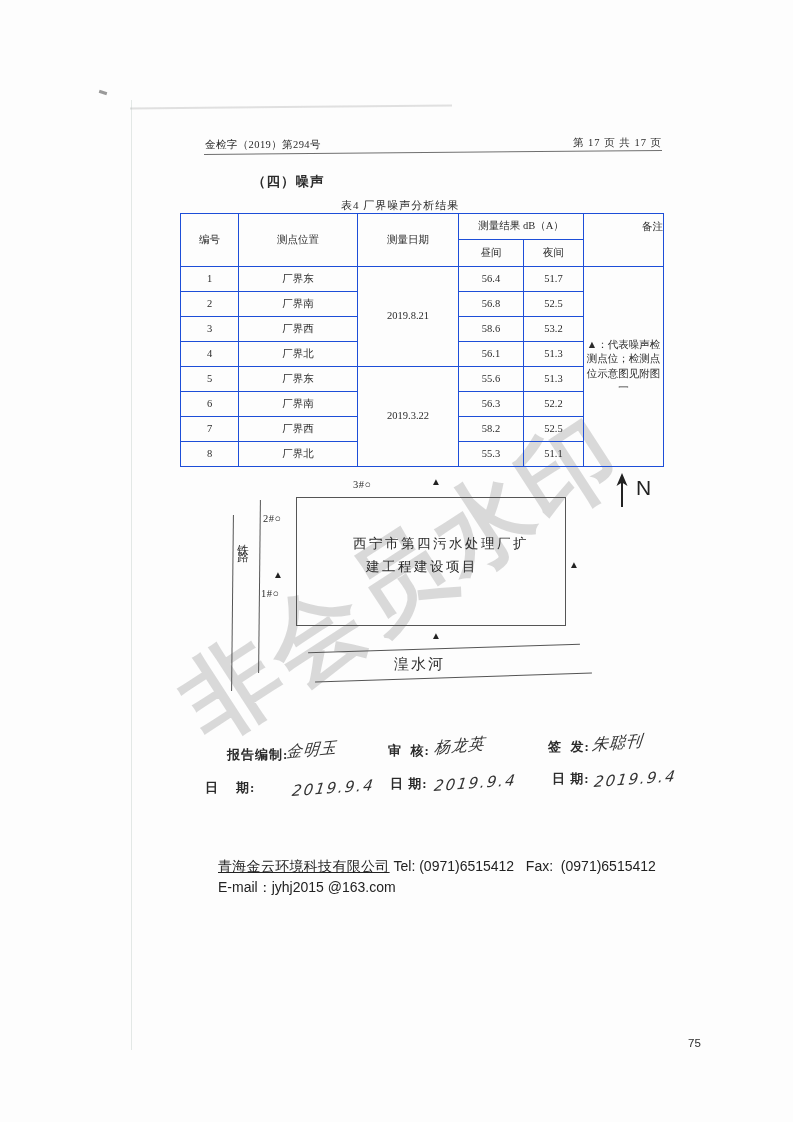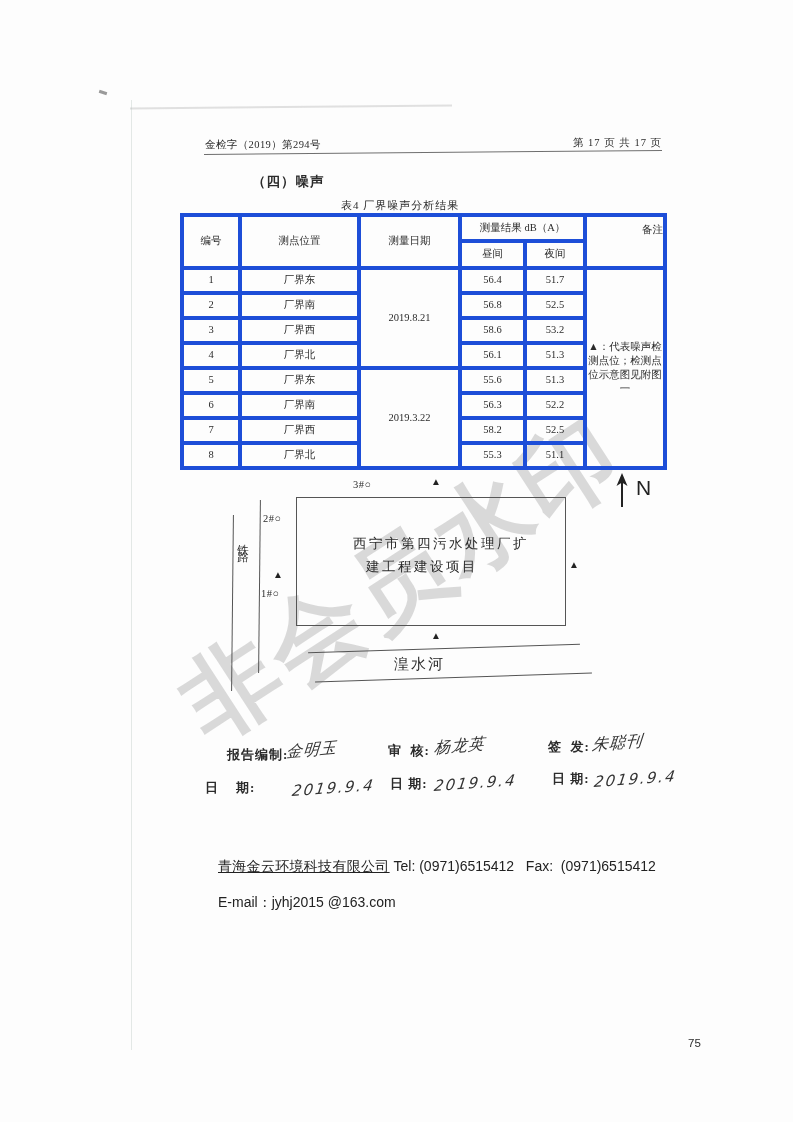--- a/index.html
+++ b/index.html
@@ -15,21 +15,21 @@
   .artifact{position:absolute;background:#c9c9c9;}
   
   .doc-no{left:205px;top:138px;font-size:10.5px;letter-spacing:.4px;}
   .page-info{left:500px;top:136px;width:162px;text-align:right;font-size:10.5px;letter-spacing:1px;}
   .header-rule{left:204px;top:152px;width:458px;height:1px;background:#6f6f6f;transform:rotate(-0.5deg);}
   .section-title{left:204px;top:173px;font-size:13.5px;font-weight:bold;letter-spacing:1px;margin-left:48px;}
   .table-caption{left:300px;top:198px;width:200px;text-align:center;font-size:11px;letter-spacing:1px;}
   
   table.noise{position:absolute;left:180px;top:213px;width:483px;border-collapse:collapse;
     table-layout:fixed;font-size:10.5px;}
-  table.noise td{border:4px solid #1d4ed8;text-align:center;vertical-align:middle;
+  table.noise td{border:1px solid #1d4ed8;text-align:center;vertical-align:middle;
     padding:0;line-height:1.35;}
   table.noise{border:1.5px solid #454545;}
   tr.hrow1{height:26px;} tr.hrow2{height:27px;} tr.brow{height:25px;}
   td.remark-cell{font-size:10.5px;text-align:left;padding:2px 3px;line-height:1.75;vertical-align:middle;}
   td.remark-cell .rline{display:block;}
   td.remark-cell .rline.last{text-align:center;}
   
   .diagram{left:175px;top:473px;width:520px;height:242px;}
   .diagram .abs{position:absolute;}
   .dline{background:#555;}
@@ -43,21 +43,21 @@
   .north-label{font-size:21px;font-family:"Liberation Sans", sans-serif;color:#222;}
   .diagram-caption{left:287px;top:690px;font-size:12.5px;font-weight:bold;letter-spacing:.8px;}
   
   .sig-label{font-size:13px;font-weight:bold;white-space:pre;letter-spacing:1px;}
   .hand{font-family:"DejaVu Sans", sans-serif;font-style:italic;color:#333;}
   .hand-name{font-size:16px;transform:rotate(-5deg) skewX(-10deg);letter-spacing:1px;}
   .hand-date{font-size:15px;transform:rotate(-4deg) skewX(-12deg);letter-spacing:2px;}
   
   .footer{left:218px;top:858px;font-family:"Liberation Sans", sans-serif;font-size:14px;color:#222;}
   .footer .company{text-decoration:underline;letter-spacing:.3px;}
-  .footer .row2{margin-top:18px;}
+  .footer .row2{margin-top:3px;}
   .page-number{left:688px;top:1037px;font-size:11.5px;font-family:"Liberation Sans", sans-serif;}
 </style>
 </head>
 <body>
 
 <div class="page">
 
   <div class="watermark">非会员水印</div>
 
   <div class="content">

